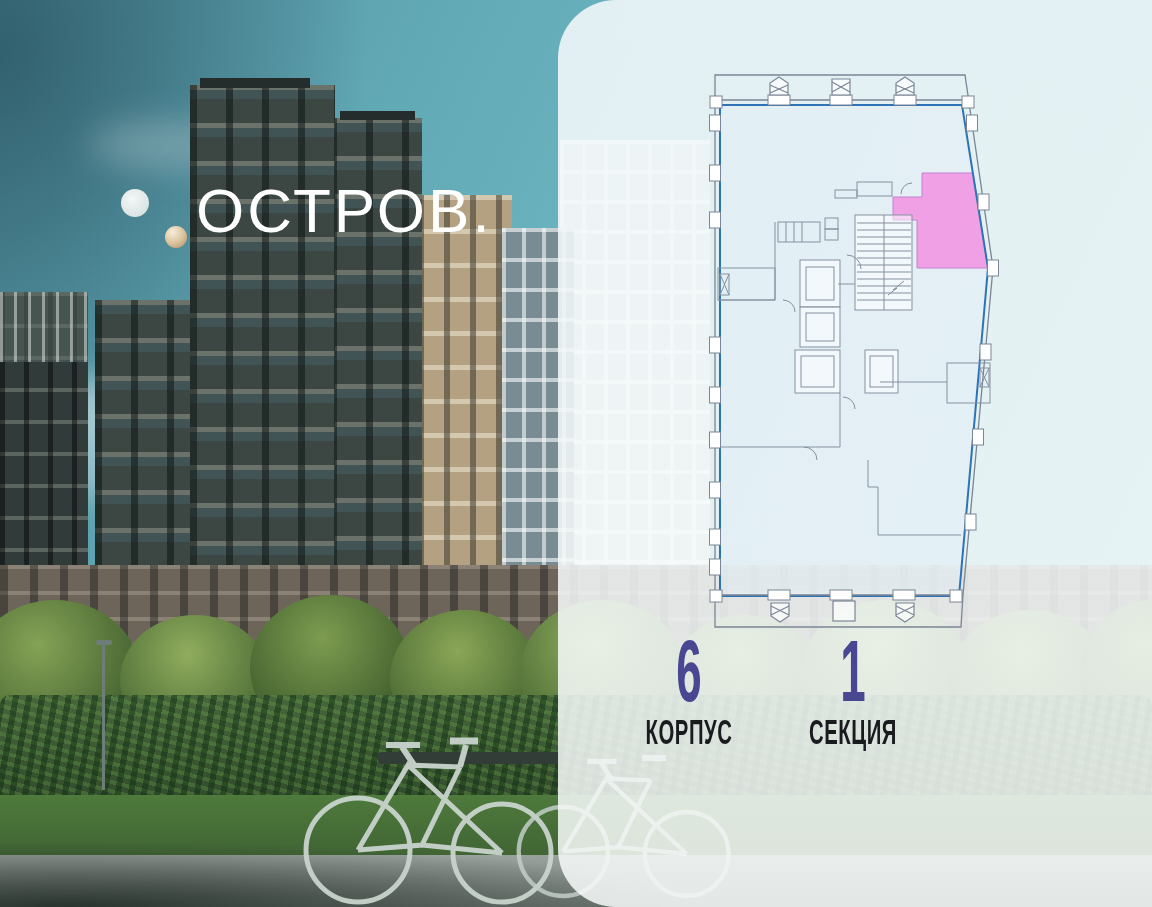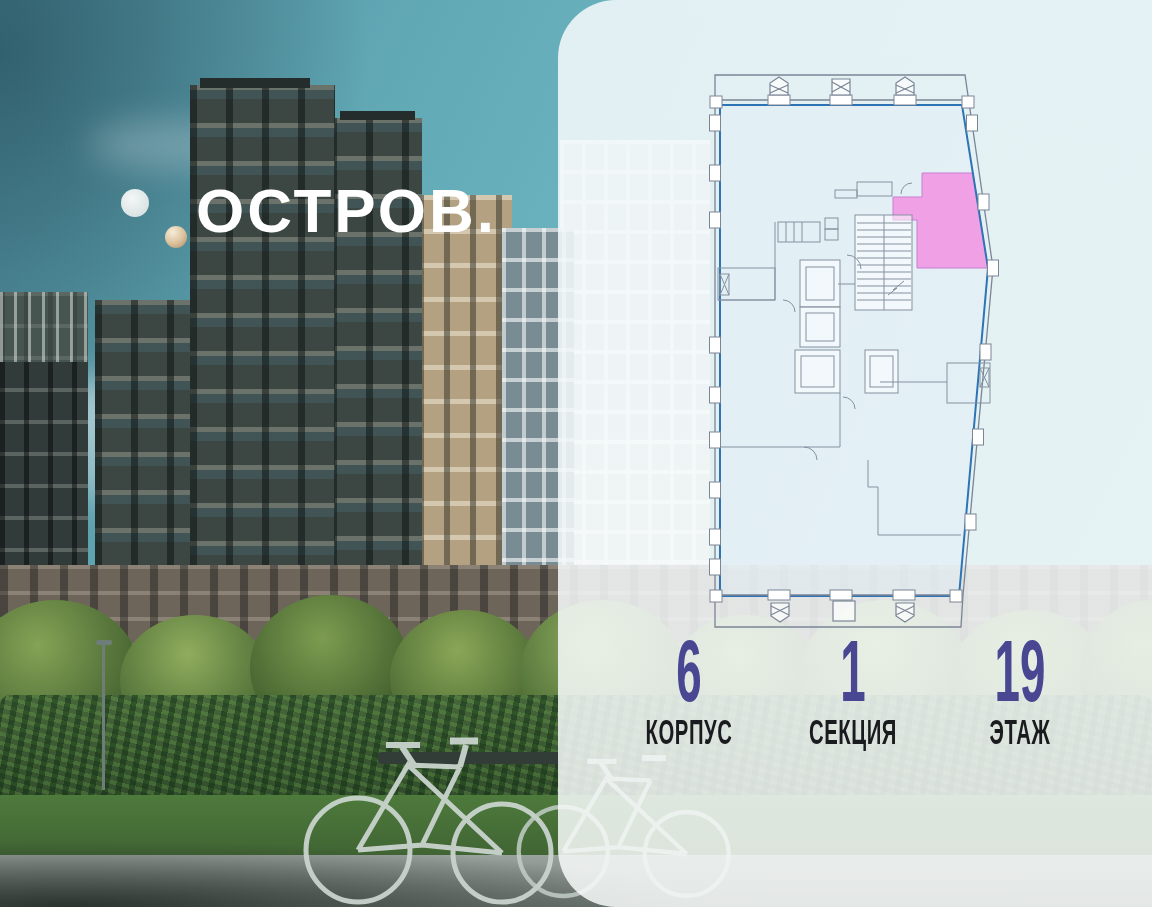--- a/index.html
+++ b/index.html
@@ -76,21 +76,21 @@
   
   .logo{position:absolute;left:0;top:0;}
   .torus{position:absolute;left:93px;top:160px;width:84px;height:84px;border-radius:50%;
      background:
       radial-gradient(circle at 62% 22%,rgba(255,255,255,.95) 0 8%,rgba(255,255,255,0) 26%),
       radial-gradient(closest-side,rgba(0,0,0,0) 0 43%,#8f7658 45%,#e9dcc4 54%,#f2e7d2 60%,#cdb28b 74%,#a2866 79%,#96794f 88%,#7d6548 100%);}
   .torus-hole{position:absolute;left:121px;top:189px;width:28px;height:28px;border-radius:50%;
      background:radial-gradient(circle at 40% 35%,#f4f7f6,#cfdcdc);}
   .logo-dot{position:absolute;left:165px;top:226px;width:22px;height:22px;border-radius:50%;
      background:radial-gradient(circle at 35% 28%,#f7ecd9,#d9c09a 55%,#a98a62);}
-  .logo-text{position:absolute;left:196px;top:180px;font-size:62px;font-weight:700;color:#fff;letter-spacing:3px;line-height:1;}
+  .logo-text{position:absolute;left:196px;top:180px;font-size:62px;font-weight:400;color:#fff;letter-spacing:3px;line-height:1;}
 
   
   .panel{position:absolute;left:558px;top:0;right:0;bottom:0;
      background:linear-gradient(180deg,rgba(240,247,249,.9),rgba(247,250,249,.85));
      border-radius:58px 0 0 58px;}
   .plan{position:absolute;left:126px;top:62px;}
 
   .stats{position:absolute;left:0;top:636px;width:100%;height:120px;}
   .stat{position:absolute;width:220px;text-align:center;transform:translateX(-50%);}
   .s1{left:131px;} .s2{left:295px;} .s3{left:462px;}
@@ -312,20 +312,16 @@
 
     <div class="stats">
       <div class="stat s1">
         <div class="stat-num">6</div>
         <div class="stat-lbl">КОРПУС</div>
       </div>
       <div class="stat s2">
         <div class="stat-num">1</div>
         <div class="stat-lbl">СЕКЦИЯ</div>
       </div>
-      <div class="stat s3">
-        <div class="stat-num">19</div>
-        <div class="stat-lbl">ЭТАЖ</div>
-      </div>
     </div>
   </div>
 
 </div>
 
 </body></html>

